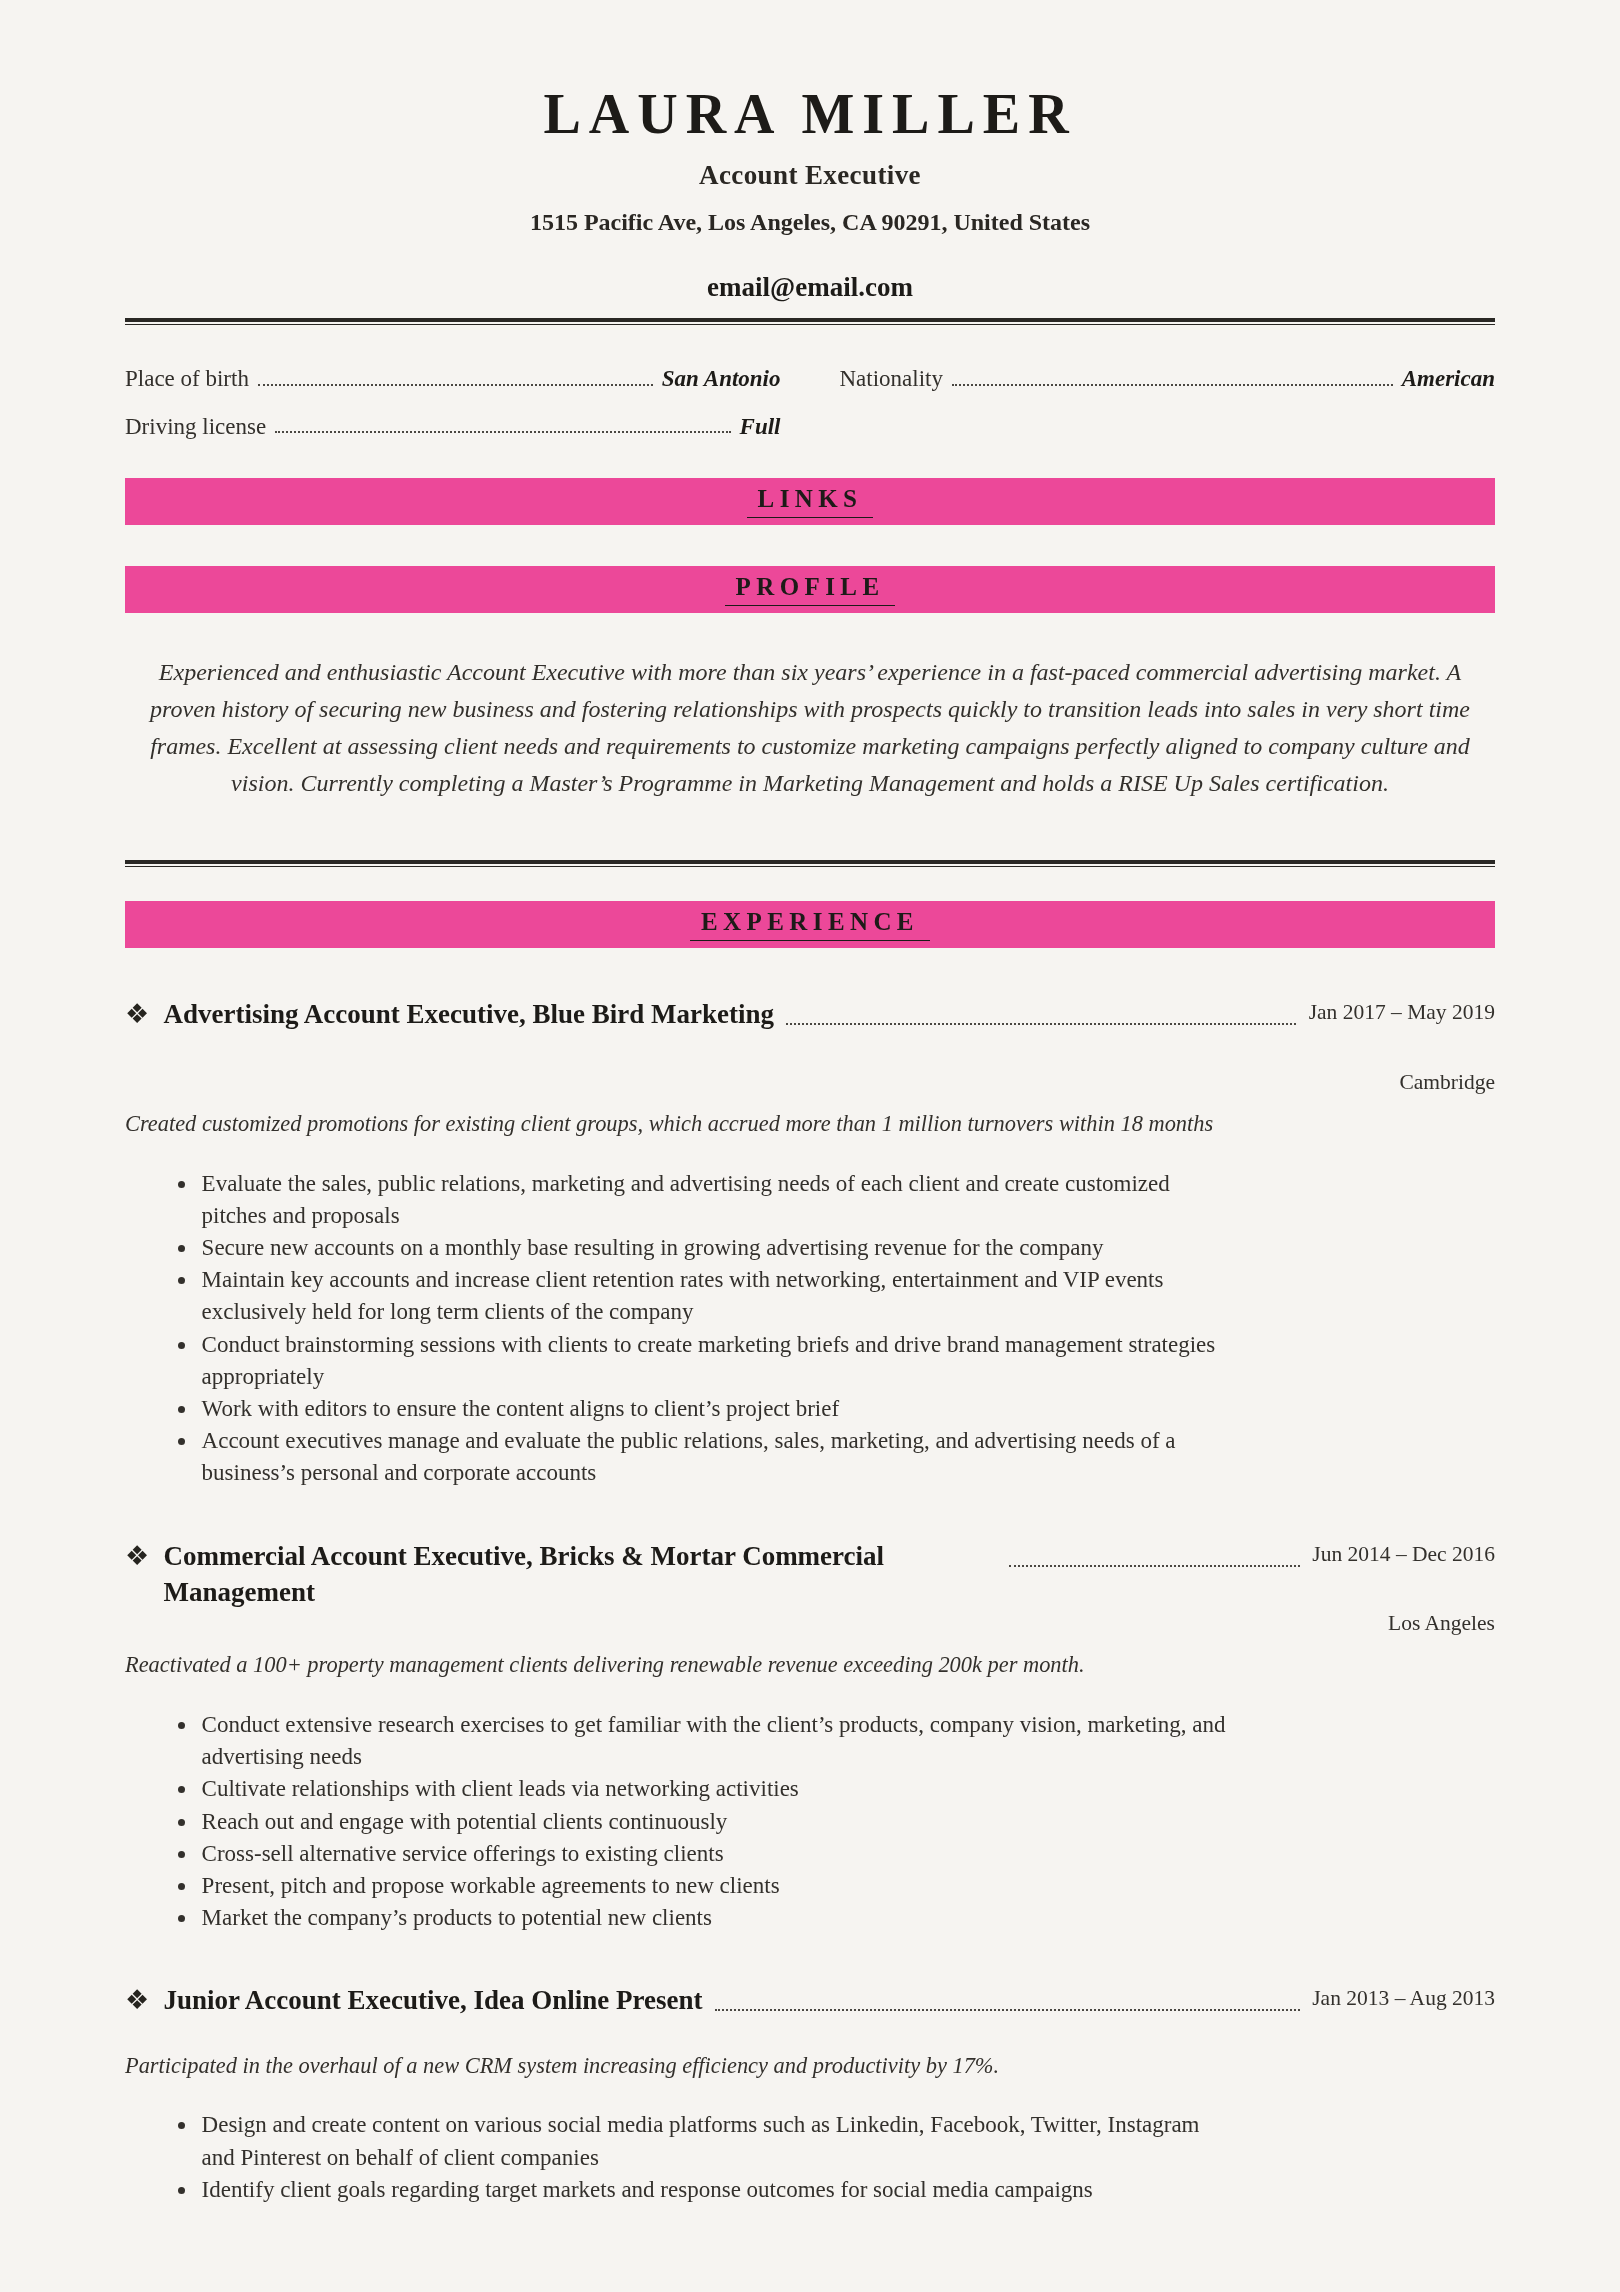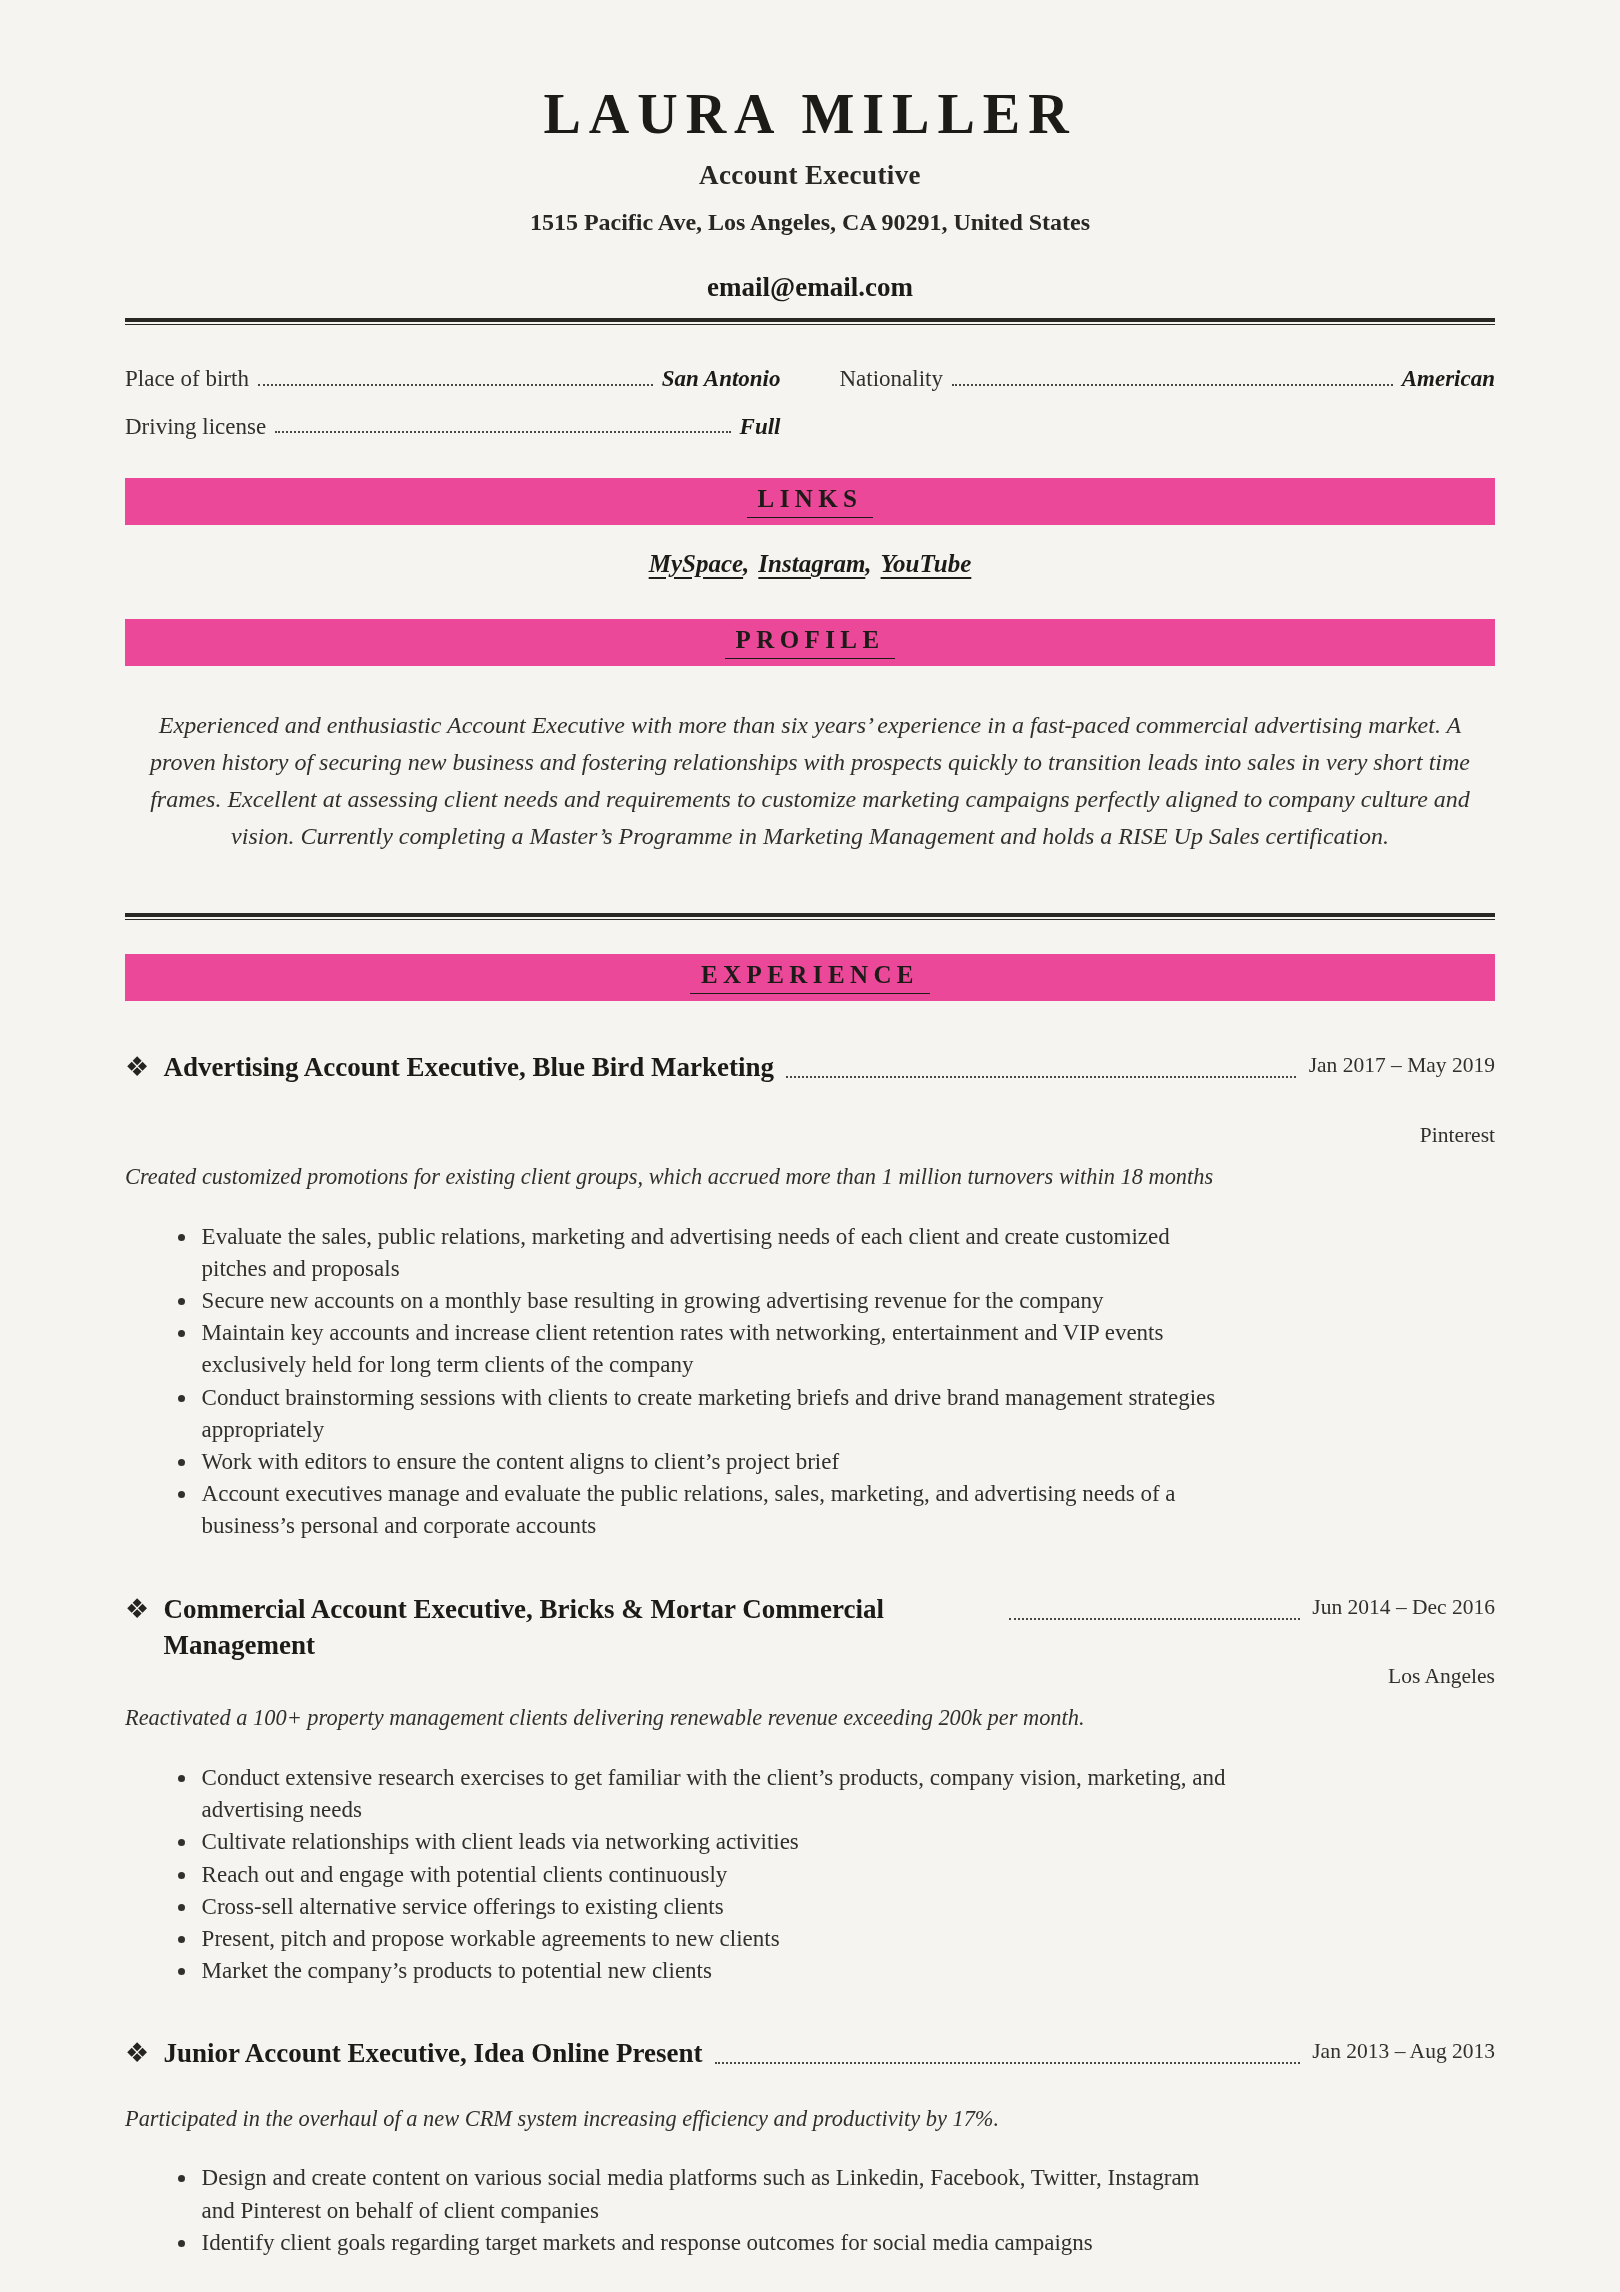--- a/index.html
+++ b/index.html
@@ -105,21 +105,20 @@
       <span class="dots"></span>
       <span class="detail-value">Full</span>
     </div>
     <div></div>
   </section>
 
   <section class="section-links">
     <div class="banner">
       <span class="banner-heading">LINKS</span>
     </div>
-    <p class="links-line"><a>MySpace</a><span class="sep">,</span><a>Instagram</a><span class="sep">,</span><a>YouTube</a></p>
   </section>
 
   <section class="section-profile">
     <div class="banner">
       <span class="banner-heading">PROFILE</span>
     </div>
     <p class="profile-text">Experienced and enthusiastic Account Executive with more than six years’ experience in a fast-paced commercial advertising market. A proven history of securing new business and fostering relationships with prospects quickly to transition leads into sales in very short time frames. Excellent at assessing client needs and requirements to customize marketing campaigns perfectly aligned to company culture and vision. Currently completing a Master’s Programme in Marketing Management and holds a RISE Up Sales certification.</p>
   </section>
 
   <div class="double-rule section-sep"></div>
@@ -129,21 +128,21 @@
       <span class="banner-heading">EXPERIENCE</span>
     </div>
 
     <article class="job">
       <div class="job-header">
         <span class="job-marker">❖</span>
         <span class="job-title">Advertising Account Executive, Blue Bird Marketing</span>
         <span class="job-dots"></span>
         <span class="job-when">
           <span class="job-dates">Jan 2017 – May 2019</span>
-          <span class="job-location">Pinterest</span>
+          <span class="job-location">Cambridge</span>
         </span>
       </div>
       <p class="job-summary">Created customized promotions for existing client groups, which accrued more than 1 million turnovers within 18 months</p>
       <ul>
         <li>Evaluate the sales, public relations, marketing and advertising needs of each client and create customized pitches and proposals</li>
         <li>Secure new accounts on a monthly base resulting in growing advertising revenue for the company</li>
         <li>Maintain key accounts and increase client retention rates with networking, entertainment and VIP events exclusively held for long term clients of the company</li>
         <li>Conduct brainstorming sessions with clients to create marketing briefs and drive brand management strategies appropriately</li>
         <li>Work with editors to ensure the content aligns to client’s project brief</li>
         <li>Account executives manage and evaluate the public relations, sales, marketing, and advertising needs of a business’s personal and corporate accounts</li>

